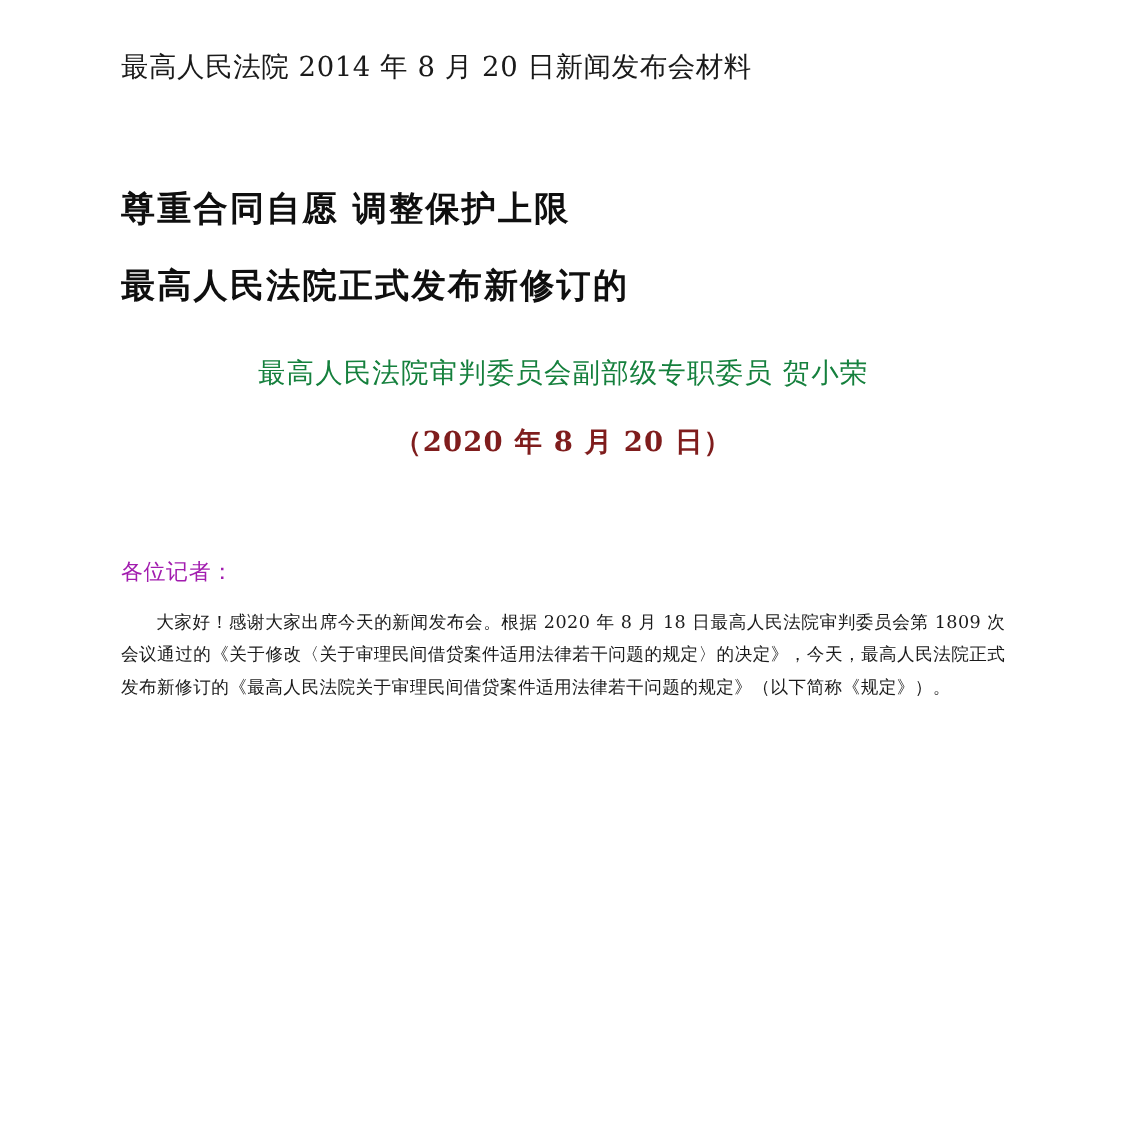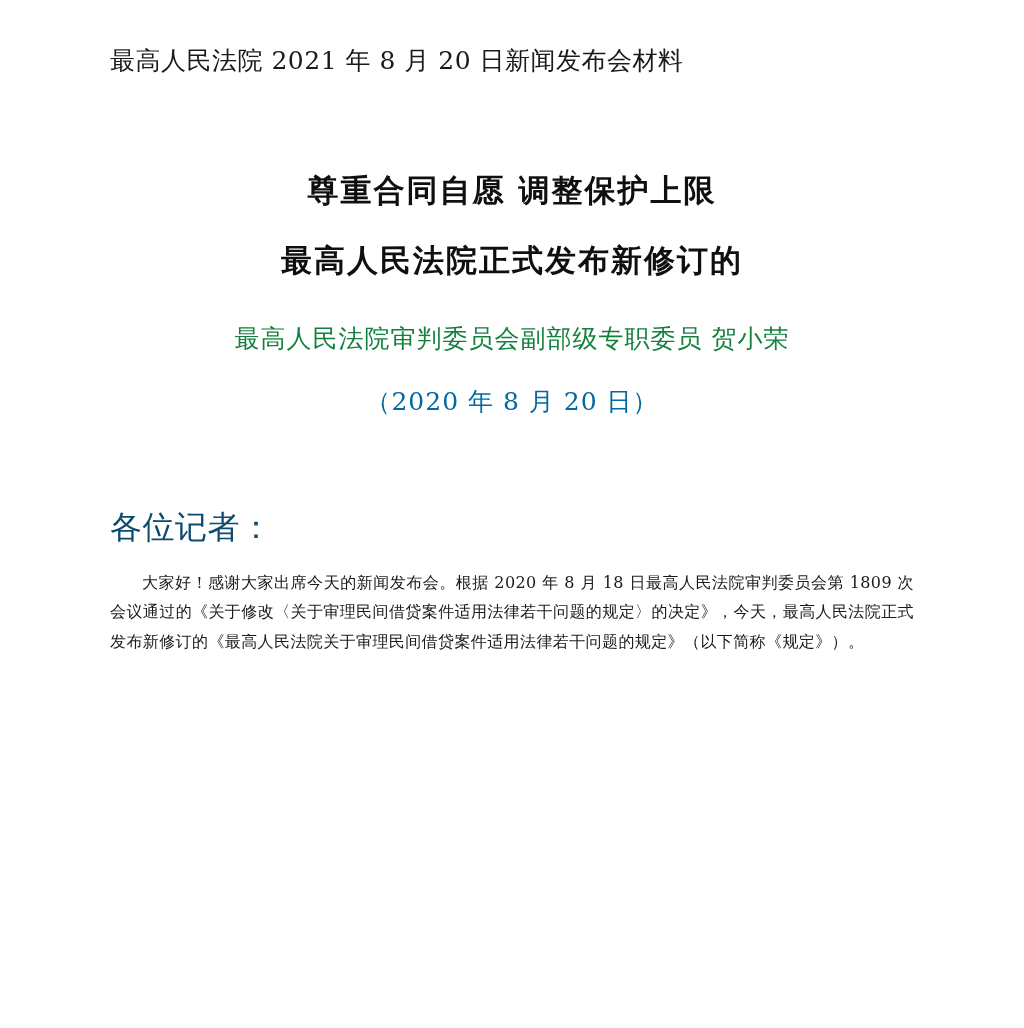--- a/index.html
+++ b/index.html
@@ -25,21 +25,21 @@
   .doc-header {
     padding-top: 42px;
     font-size: 25px;
     line-height: 1.5;
     letter-spacing: 0.5px;
     color: #1a1a1a;
     white-space: nowrap;
   }
   .title-block {
     margin-top: 86px;
-    text-align: center;
+    text-align: left;
   }
   .title-line {
     font-size: 31px;
     font-weight: bold;
     letter-spacing: 2px;
     line-height: 1.55;
     color: #0f0f0f;
   }
   .title-line + .title-line {
     margin-top: 22px;
@@ -49,45 +49,46 @@
     text-align: center;
     font-size: 25px;
     letter-spacing: 1px;
     color: #15803d;
   }
   .dateline {
     margin-top: 30px;
     text-align: center;
     font-size: 25px;
     letter-spacing: 1px;
-    color: #0369a1;
+    color: #7f1d1d;
+    font-weight: bold;
   }
   .salutation {
     margin-top: 88px;
-    font-size: 32px;
+    font-size: 20px;
     letter-spacing: 0.5px;
-    color: #0c4a6e;
+    color: #a21caf;
   }
   .body-text {
     margin-top: 18px;
     font-size: 16px;
     line-height: 1.85;
     text-align: justify;
     text-justify: inter-ideograph;
     text-indent: 2em;
     letter-spacing: 0.4px;
     color: #1a1a1a;
   }
 </style>
 </head>
 <body>
 
 <div class="page">
 
-  <div class="doc-header">最高人民法院 2021 年 8 月 20 日新闻发布会材料</div>
+  <div class="doc-header">最高人民法院 2014 年 8 月 20 日新闻发布会材料</div>
 
   <div class="title-block">
     <div class="title-line">尊重合同自愿  调整保护上限</div>
     <div class="title-line">最高人民法院正式发布新修订的</div>
   </div>
 
   <div class="byline">最高人民法院审判委员会副部级专职委员  贺小荣</div>
 
   <div class="dateline">（2020 年 8 月 20 日）</div>
 

